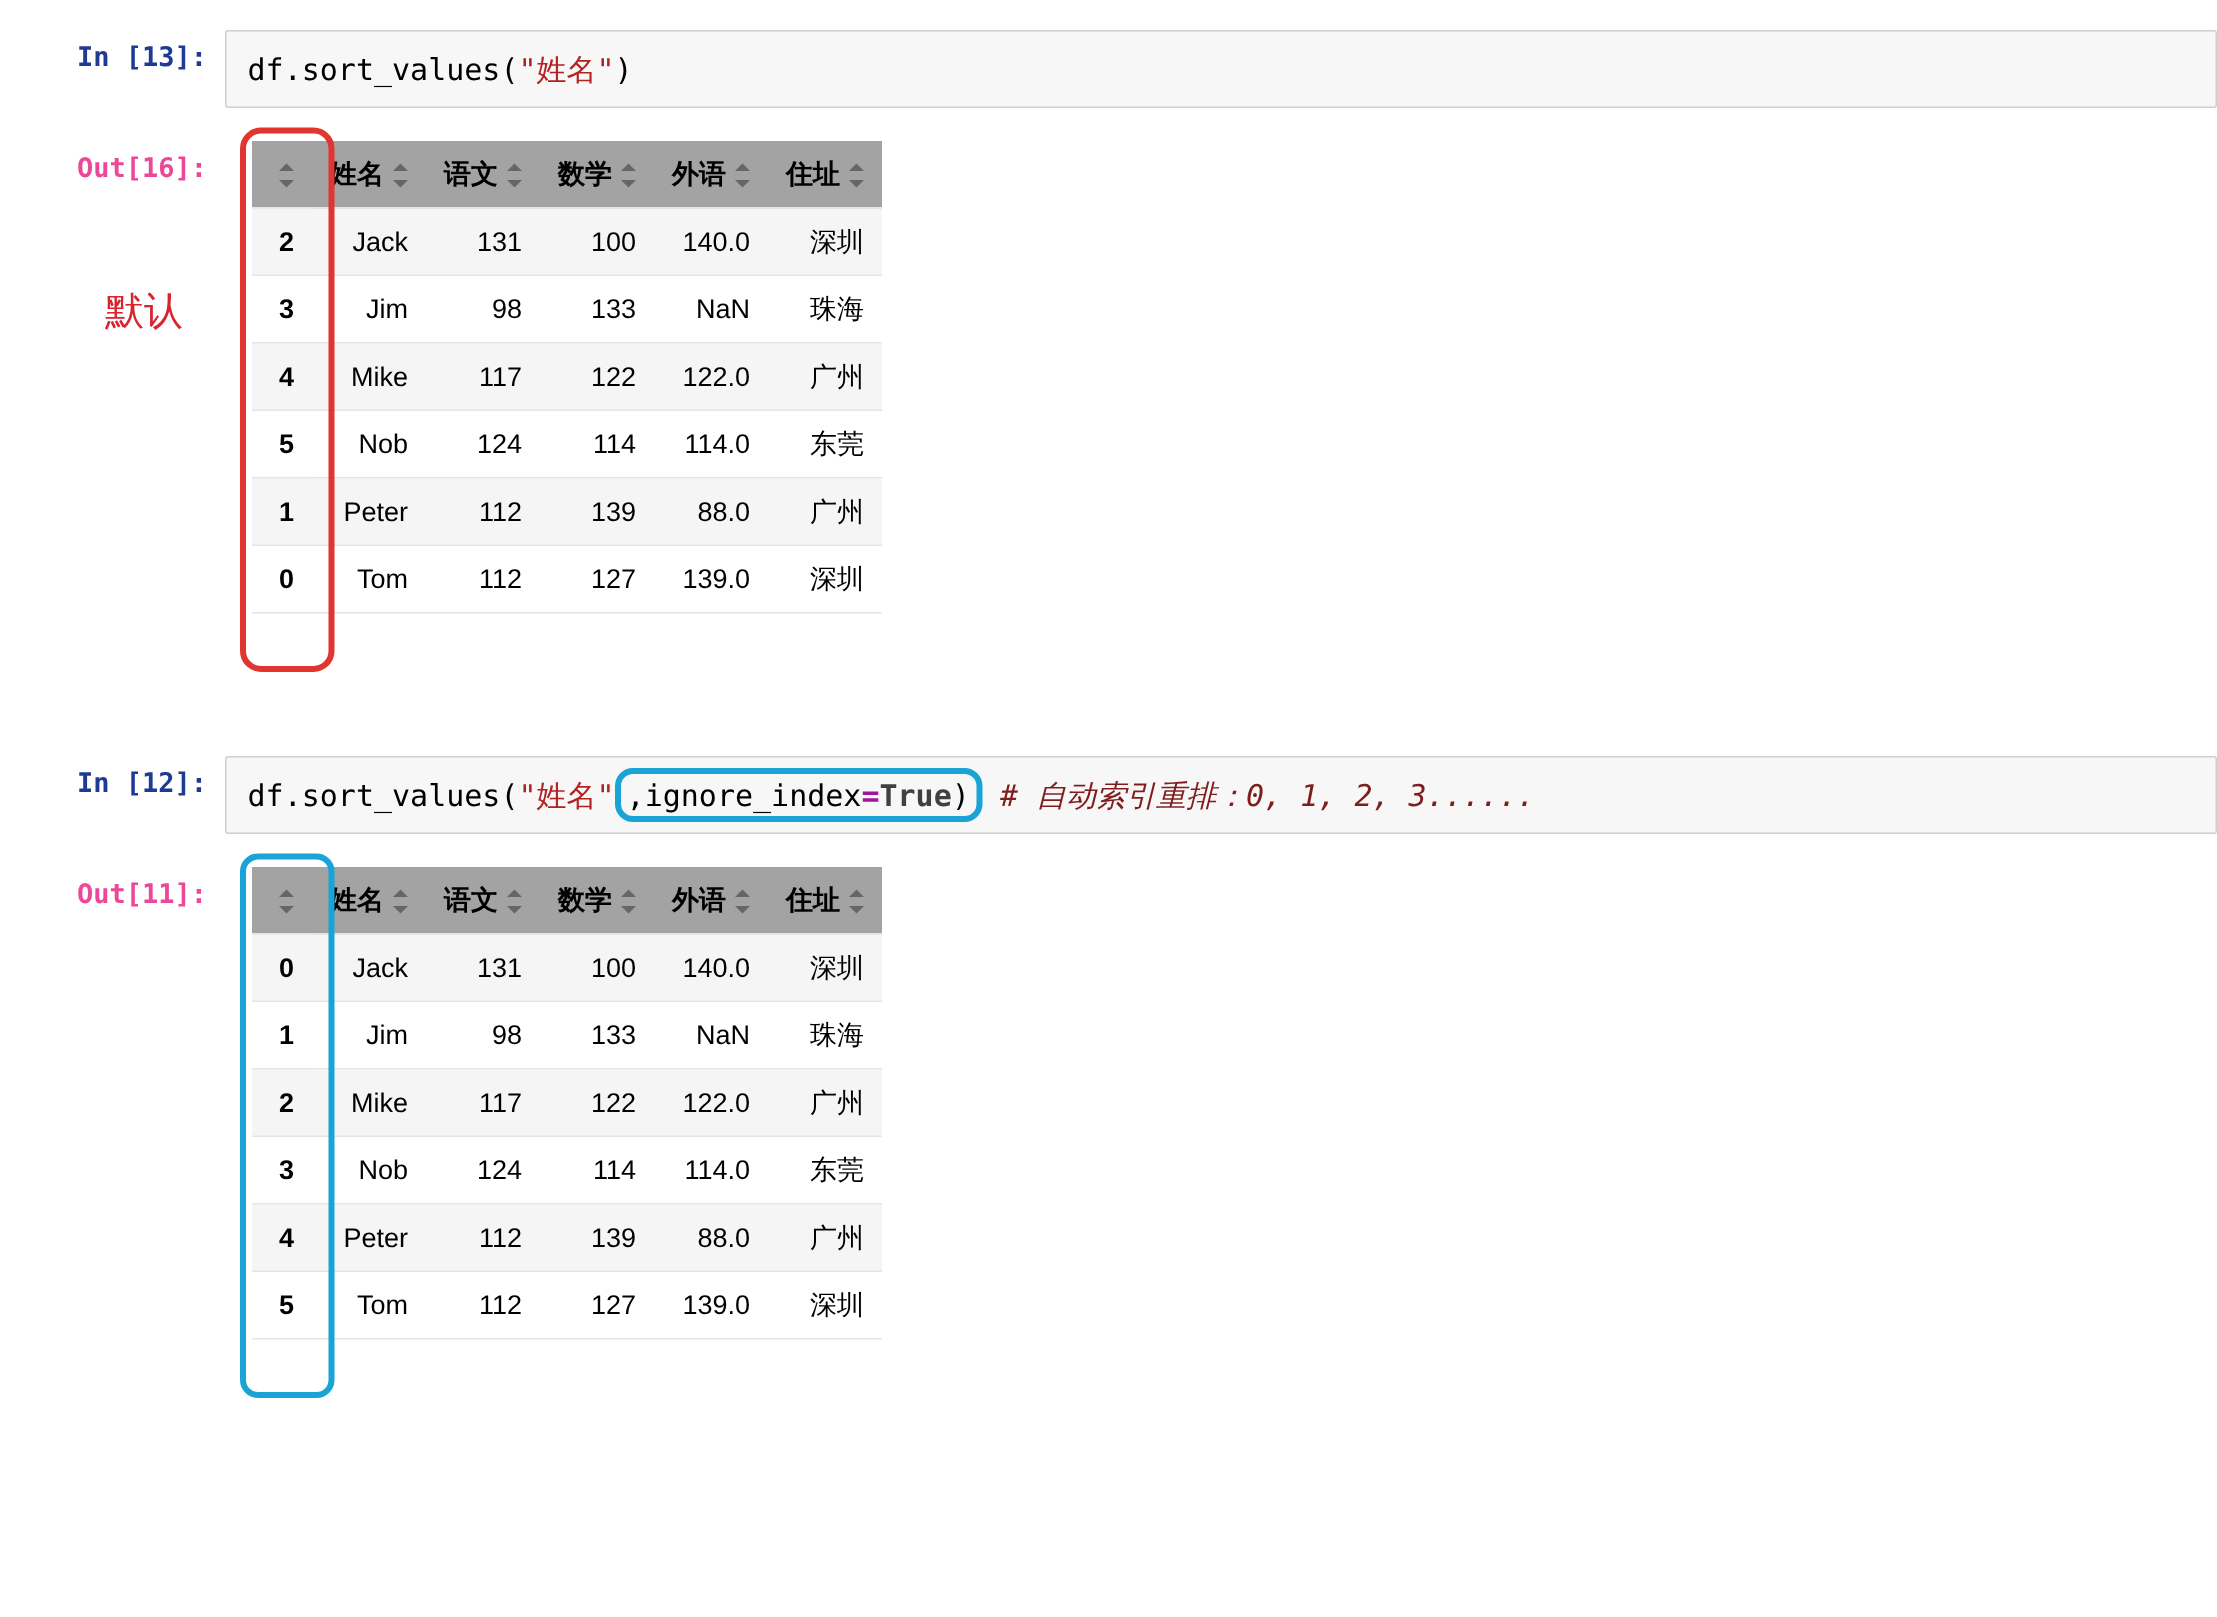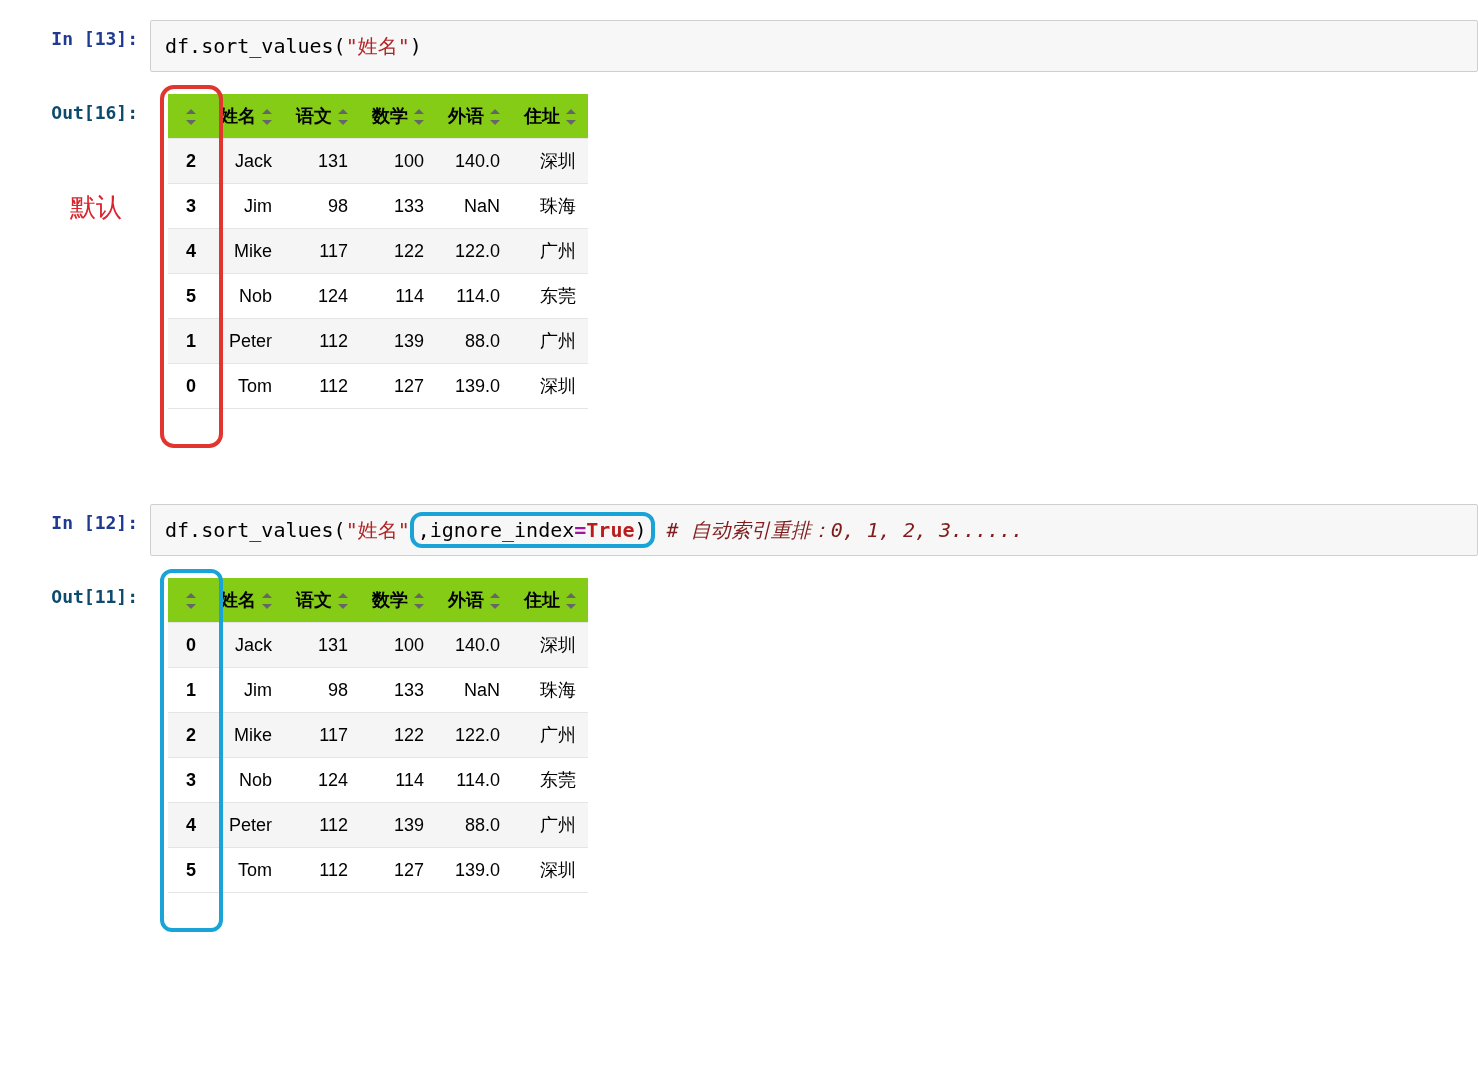--- a/index.html
+++ b/index.html
@@ -18,35 +18,35 @@
     width: 150px;
     flex: 0 0 150px;
     text-align: right;
     padding: 8px 12px 0 0;
     font-family: ui-monospace, SFMono-Regular, Menlo, Monaco, Consolas, monospace;
     font-size: 18px;
     font-weight: bold;
     box-sizing: border-box;
   }
   .prompt.in { color: #1f3a93; }
-  .prompt.out { color: #0c4a6e; margin-top: 4px; }
+  .prompt.out { color: #ec4899; margin-top: 4px; }
   .code-area {
     flex: 1;
     background: #f7f7f7;
     border: 1px solid #cfcfcf;
     border-radius: 2px;
     padding: 10px 14px;
     font-family: ui-monospace, SFMono-Regular, Menlo, Monaco, Consolas, monospace;
     font-size: 20px;
     line-height: 1.5;
     color: #000;
     white-space: nowrap;
   }
   .code-area .str { color: #b22222; }
-  .code-area .kw { color: #b91c1c; font-weight: bold; }
+  .code-area .kw { color: #404040; font-weight: bold; }
   .code-area .cmt { color: #7f1d1d; font-style: italic; }
   .code-area .op { color: #a015a0; font-weight: bold; }
   .output-area {
     flex: 1;
     padding: 4px 0 0 0;
     position: relative;
   }
   .df-table {
     border-collapse: collapse;
     font-size: 18px;
@@ -56,21 +56,21 @@
     padding: 10px 12px;
     text-align: right;
     border-top: 1px solid #e5e5e5;
     border-bottom: 1px solid #e5e5e5;
     white-space: nowrap;
   }
   .df-table thead th {
     border: none;
     font-weight: bold;
     color: #000;
-    background: #84cc16;
+    background: #a3a3a3;
   }
   .df-table tbody tr:nth-child(odd) { background: #f5f5f5; }
   .df-table tbody tr:nth-child(even) { background: #fff; }
   .df-table tbody th {
     font-weight: bold;
     color: #000;
     background: inherit;
   }
   .sort-arrows {
     display: inline-block;

